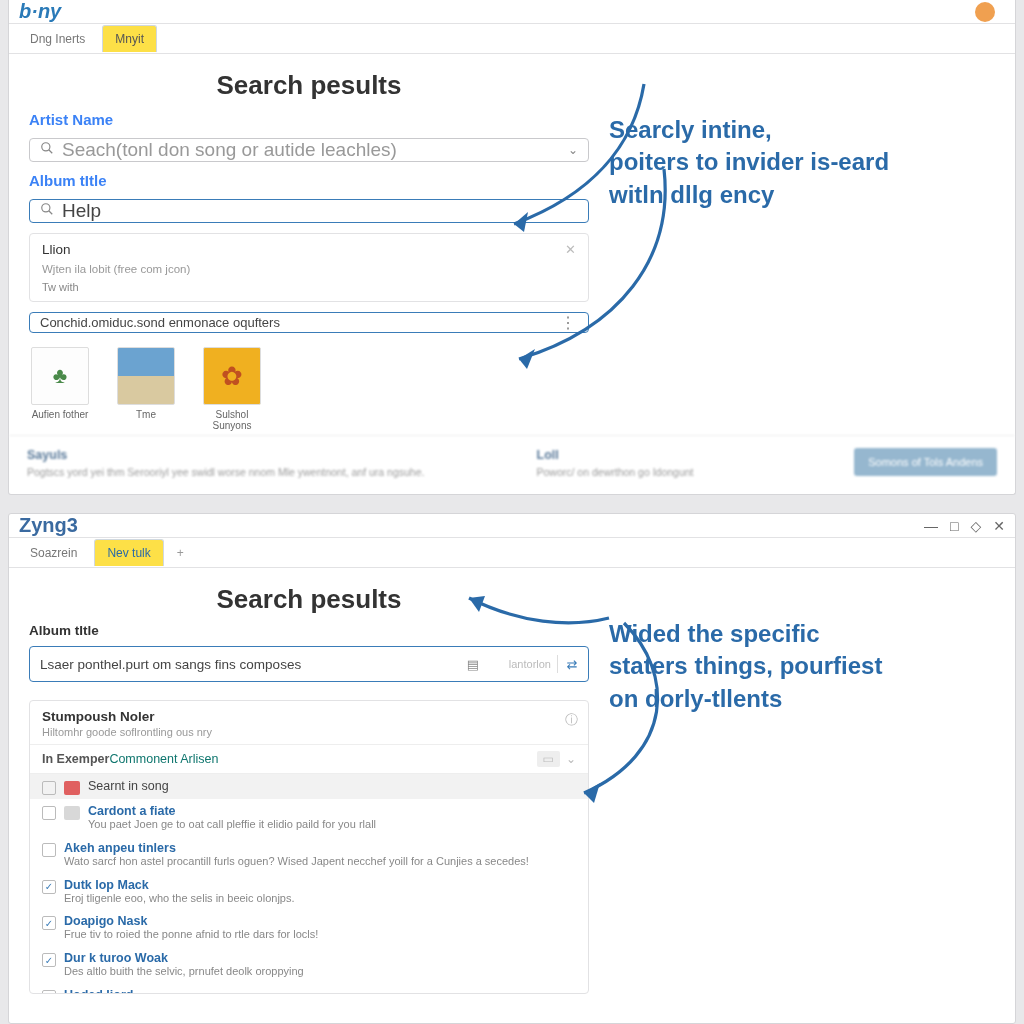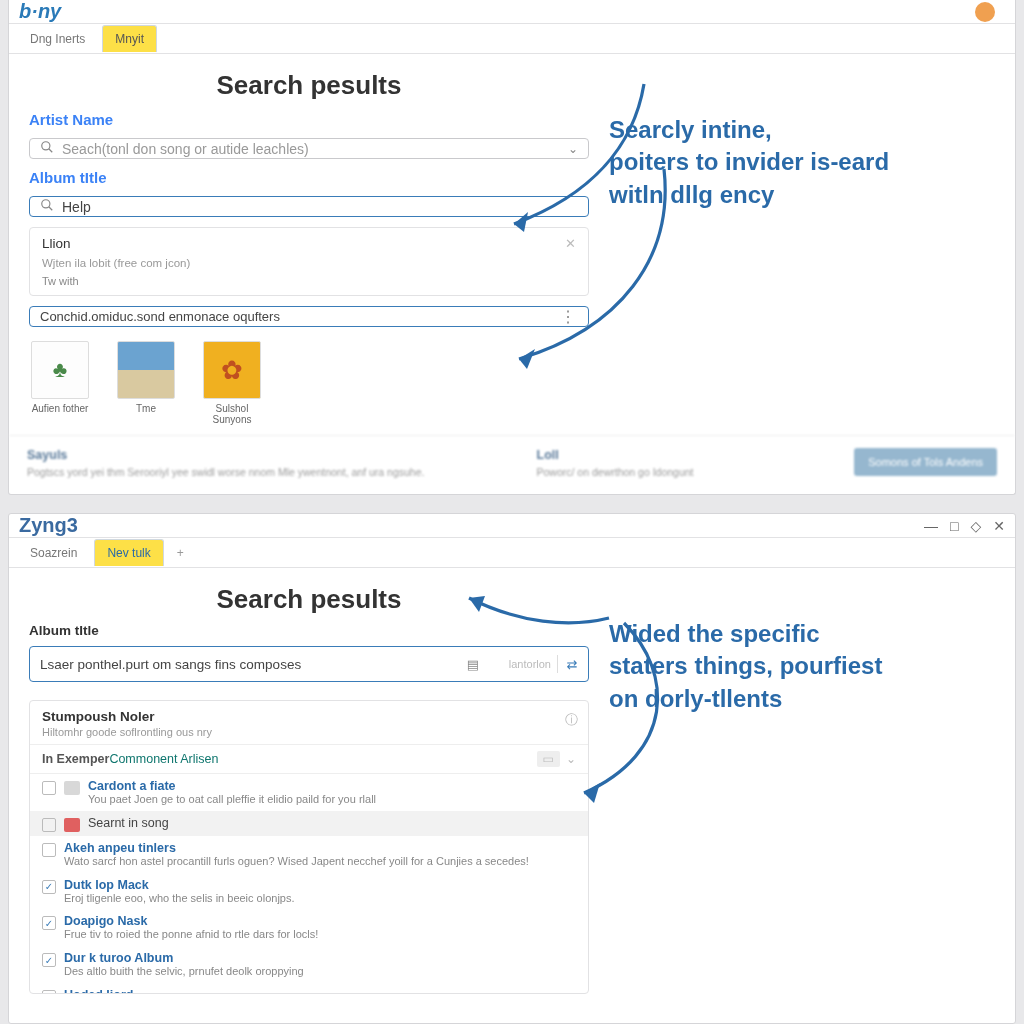--- a/index.html
+++ b/index.html
@@ -16,21 +16,21 @@
   .tab.active { background: #fde047; border-color: #d0d8e0; border-radius: 3px 3px 0 0; color: #555; }
   .tab.plus { color: #999; padding: 4px 8px; }
   .avatar { width: 20px; height: 20px; border-radius: 50%; background: #f0a050; margin-left: auto; margin-right: 10px; }
   .content-row { display: flex; flex: 1; overflow: hidden; }
   .left-col { width: 600px; padding: 16px 20px 10px 20px; display: flex; flex-direction: column; gap: 10px; }
   .right-col { flex: 1; padding: 20px 20px 10px 0; position: relative; }
   .page-title { font-size: 26px; font-weight: 600; color: #333; text-align: center; }
   .field-label { font-size: 15px; font-weight: 700; color: #3b82f6; }
   .input-wrap { position: relative; display: flex; align-items: center; border: 1px solid #c9c9cc; border-radius: 4px; height: 38px; padding: 0 10px; background: #fff; }
   .input-wrap.highlight { border-color: #3a7cb8; }
-  .input-wrap input { flex: 1; border: none; outline: none; font-size: 14px; color: #444; background: transparent; }
+  .input-wrap input { flex: 1; border: none; outline: none; font-size: 19px; color: #444; background: transparent; }
   .input-wrap input::placeholder { color: #999; }
   .search-glyph { color: #888; margin-right: 8px; }
   .chev { color: #888; font-size: 12px; }
   .suggest-card { border: 1px solid #e2e2e4; border-radius: 4px; padding: 8px 12px; }
   .suggest-title { font-size: 13.5px; font-weight: 400; color: #333; }
   .suggest-sub { font-size: 11.5px; color: #999; margin-top: 6px; }
   .suggest-clear { float: right; color: #bbb; font-size: 13px; }
   .tiny-label { font-size: 11px; color: #888; margin-top: 6px; }
   .more-ico { color: #888; padding: 0 2px; }
   .thumbs { display: flex; gap: 24px; margin-top: 4px; }
@@ -219,37 +219,37 @@
         </div>
         <div class="cat-row">
           <b>In Exemper</b>
           <span class="cat-sub">Commonent Arlisen</span>
           <span class="cat-ctrl">
             <span style="background:#eee;padding:1px 6px;border-radius:2px;">▭</span>
             <span>⌄</span>
           </span>
         </div>
         <div class="list" id="results-list">
-            <div class="row">
-              <div class="cb"></div>
-              <div class="row-ico doc"></div>
-              <div class="row-body">
-                <div class="row-title">Cardont a fiate</div>
-                <div class="row-desc">You paet Joen ge to oat call pleffie it elidio paild for you rlall</div>
-              </div>
-            </div>
             <div class="row hl">
               <div class="cb"></div>
               <div class="row-ico"></div>
               <div class="row-body">
                 <div class="row-title plain">Searnt in song</div>
               </div>
             </div>
             <div class="row">
               <div class="cb"></div>
+              <div class="row-ico doc"></div>
+              <div class="row-body">
+                <div class="row-title">Cardont a fiate</div>
+                <div class="row-desc">You paet Joen ge to oat call pleffie it elidio paild for you rlall</div>
+              </div>
+            </div>
+            <div class="row">
+              <div class="cb"></div>
               <div class="row-body">
                 <div class="row-title">Akeh anpeu tinlers</div>
                 <div class="row-desc">Wato sarcf hon astel procantill furls oguen?
 Wised Japent necchef yoill for a Cunjies a secedes!</div>
               </div>
             </div>
             <div class="row">
               <div class="cb checked"></div>
               <div class="row-body">
                 <div class="row-title">Dutk lop Mack</div>
@@ -259,21 +259,21 @@
             <div class="row">
               <div class="cb checked"></div>
               <div class="row-body">
                 <div class="row-title">Doapigo Nask</div>
                 <div class="row-desc">Frue tiv to roied the ponne afnid to rtle dars for locls!</div>
               </div>
             </div>
             <div class="row">
               <div class="cb checked"></div>
               <div class="row-body">
-                <div class="row-title">Dur k turoo Album</div>
+                <div class="row-title">Dur k turoo Woak</div>
                 <div class="row-desc">Des altlo buith the selvic, prnufet deolk oroppying</div>
               </div>
             </div>
             <div class="row">
               <div class="cb"></div>
               <div class="row-body">
                 <div class="row-title">Uoded liord</div>
               </div>
             </div>
           </div>

